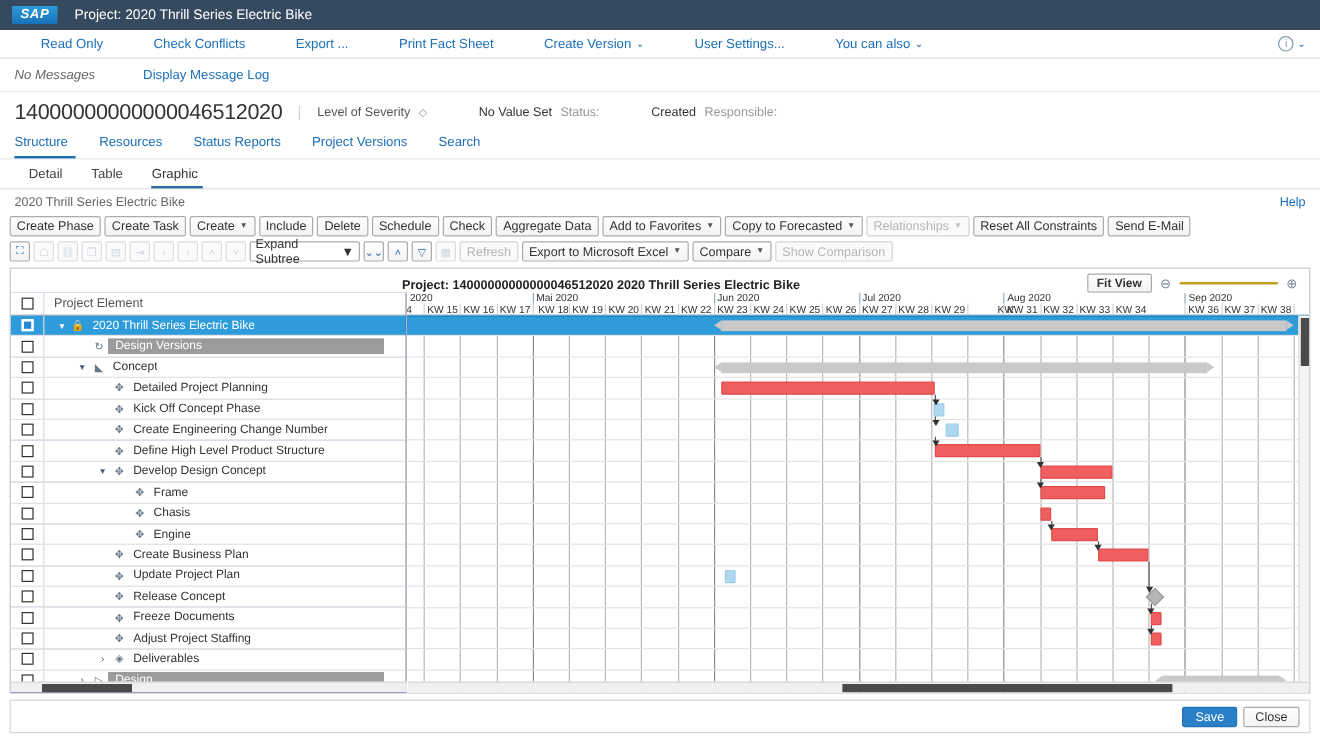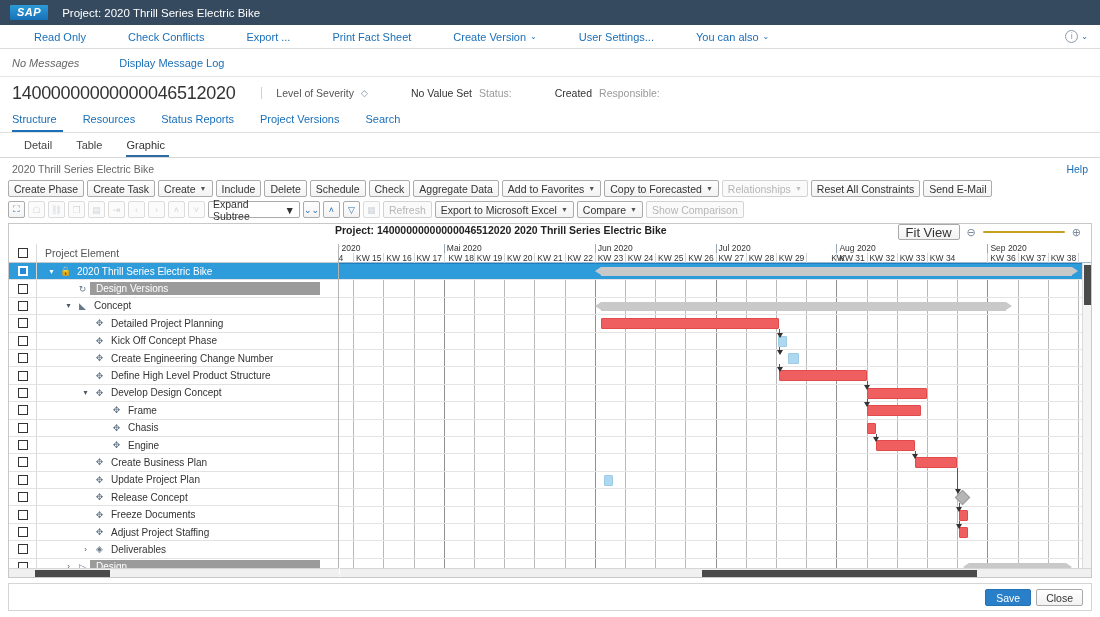--- a/index.html
+++ b/index.html
@@ -47,21 +47,21 @@
   
   .msg-bar {
     height: 28px; background:#fff; border-bottom:1px solid #e5e5e5;
     display:flex; align-items:center; padding-left: 12px; gap: 40px;
   }
   .msg-none { color:#666; font-style: italic; font-size: 11px; }
   .msg-link { color:#1a6fb8; font-size:11px; cursor:pointer; }
 
   
   .obj-header { background:#fff; padding: 6px 12px 0 12px; }
-  .obj-title-row { display:flex; align-items:baseline; gap: 12px; }
+  .obj-title-row { display:flex; align-items:baseline; gap: 0; }
   .obj-id { font-size: 18px; color:#333; font-weight: normal; letter-spacing:-0.3px; }
   .obj-meta {
     display:flex; align-items:center; gap: 7px; margin-left: 14px;
     padding-left: 14px; border-left:1px solid #d0d0d0; font-size: 10.5px;
     position: relative; top:-2px;
   }
   .meta-label { color:#555; }
   .meta-dim { color:#999; }
   .meta-val { color:#333;padding-left:36px; }
   .diamond-ico { color:#7a8fa6; font-size: 9px; }
@@ -100,28 +100,28 @@
     background:#fff; font-size:10.5px; color:#333; padding: 0 4px;
     display:flex; align-items:center; justify-content:space-between; cursor:pointer;
   }
 
   
   .gantt-wrap {
     margin: 3px 8px 0 8px; border:1px solid #c8c8c8; background:#fff;
     height: 355px; position:relative; overflow:hidden;
   }
   .gantt-topbar {
-    height: 20px; display:flex; align-items:flex-start; padding: 0 6px;
+    height: 20px; display:flex; align-items:flex-end; padding: 0 6px;
     background:#fff; position:relative;
   }
   .gantt-proj-title { font-size: 10.5px; font-weight:bold; color:#222; margin: 0 auto 0 320px; }
   .gantt-zoomgrp { margin-left:auto; display:flex; align-items:center; gap:7px; padding-right:4px;}
   .fitview-btn {
     border:1px solid #a9a9a9;border-radius:2px;background:linear-gradient(180deg,#fff,#f2f2f2);
-    font-size:13px;padding:1px 7px;height:16px;line-height:13px;cursor:pointer;color:#333;
+    font-size:10px;padding:1px 7px;height:16px;line-height:13px;cursor:pointer;color:#333;font-weight:bold;
   }
   .mag { color:#7a8899; font-size:11px; cursor:pointer; }
   .zoom-track { width:82px; height:2px; background:#c8a020; border-radius:1px; cursor:pointer;}
 
   .gantt-body { display:flex; height: 334px; }
 
   
   .tree-pane { width: 330px; border-right:1px solid #b5b5b5; background:#4c1d95; position:relative; }
   .tree-head {
     display:flex; align-items:center; height:19px; border-bottom:1px solid #c9c9c9;

